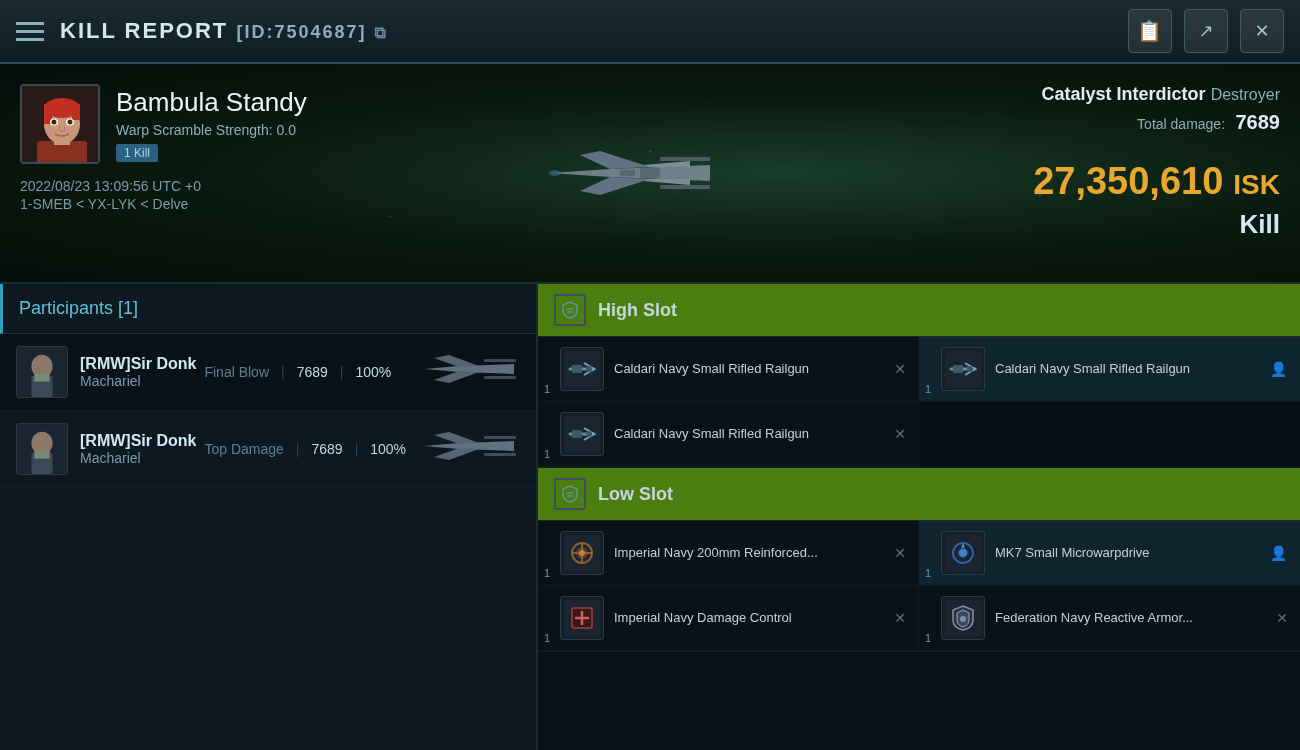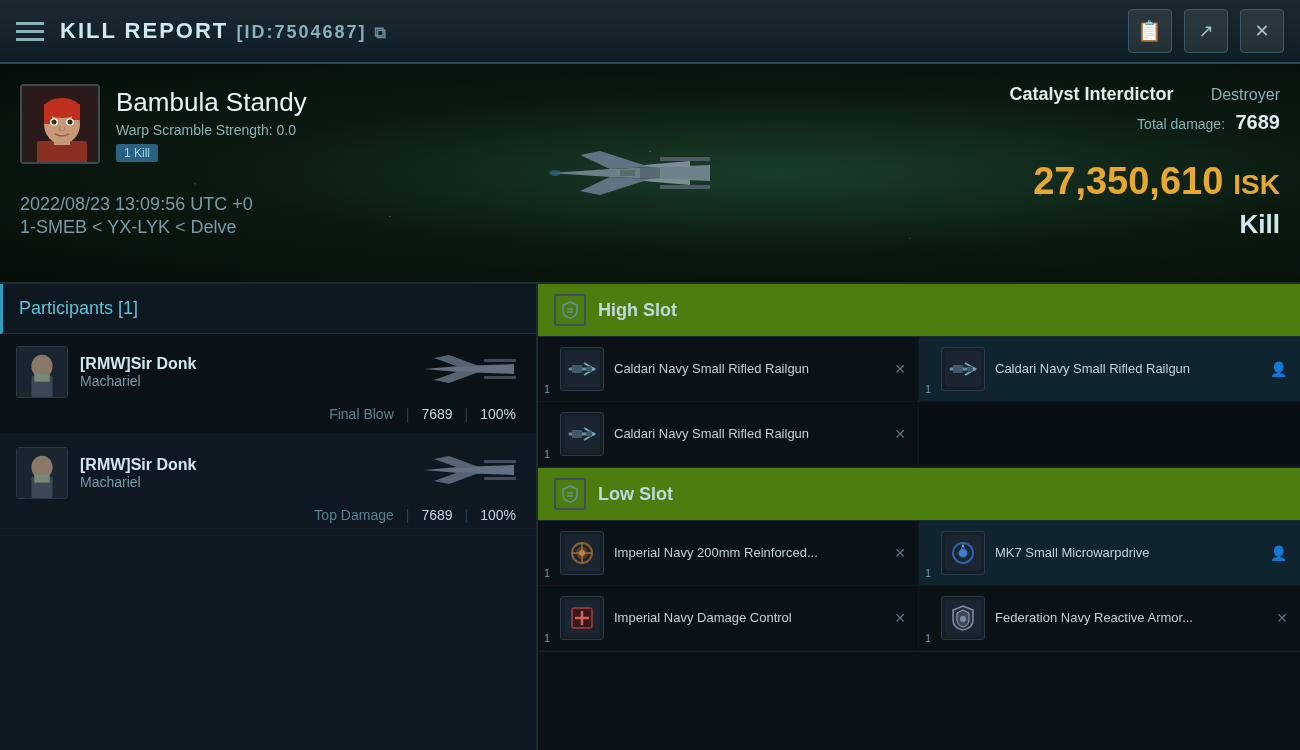--- a/index.html
+++ b/index.html
@@ -123,23 +123,23 @@
     .kills-badge {
       background: #2a6080;
       color: #a0d8e8;
       font-size: 12px;
       padding: 2px 8px;
       border-radius: 2px;
       display: inline-block;
       margin-top: 6px;
     }
     .hero-meta {
-      font-size: 18px;
+      font-size: 14px;
       color: #7a9aa8;
-      margin-top: 20px;
+      margin-top: 4px;
     }
     .hero-meta .timestamp { margin-bottom: 2px; }
     .hero-ship-area {
       position: absolute;
       left: 380px;
       right: 420px;
       top: 0;
       bottom: 0;
       display: flex;
       align-items: center;
@@ -156,21 +156,21 @@
       right: 20px;
       top: 20px;
       text-align: right;
       z-index: 2;
     }
     .ship-class {
       font-size: 18px;
       color: #c0d8e0;
     }
     .ship-class .type { font-weight: bold; color: #e0ecf0; }
-    .ship-class .role { color: #8ab0b8; font-size: 16px; margin-left: 32px; }
+    .ship-class .role { color: #8ab0b8; font-size: 16px; }
     .total-damage-label {
       font-size: 14px;
       color: #8ab0b8;
       margin-top: 6px;
     }
     .total-damage-value {
       font-size: 20px;
       color: #e0ecf0;
       font-weight: bold;
     }
@@ -211,21 +211,21 @@
       padding: 14px 16px;
       font-size: 18px;
       color: #60c0d8;
       border-bottom: 1px solid #1a3040;
       border-left: 3px solid #30a0c0;
     }
     .participant-card {
       padding: 12px 16px;
       border-bottom: 1px solid #141e28;
       display: flex;
-      flex-direction: column;
+      flex-direction: row;
       gap: 8px;
       position: relative;
     }
     .participant-card:nth-child(even) { background: #0a1218; }
     .participant-top {
       display: flex;
       align-items: center;
       gap: 12px;
     }
     .participant-avatar {

